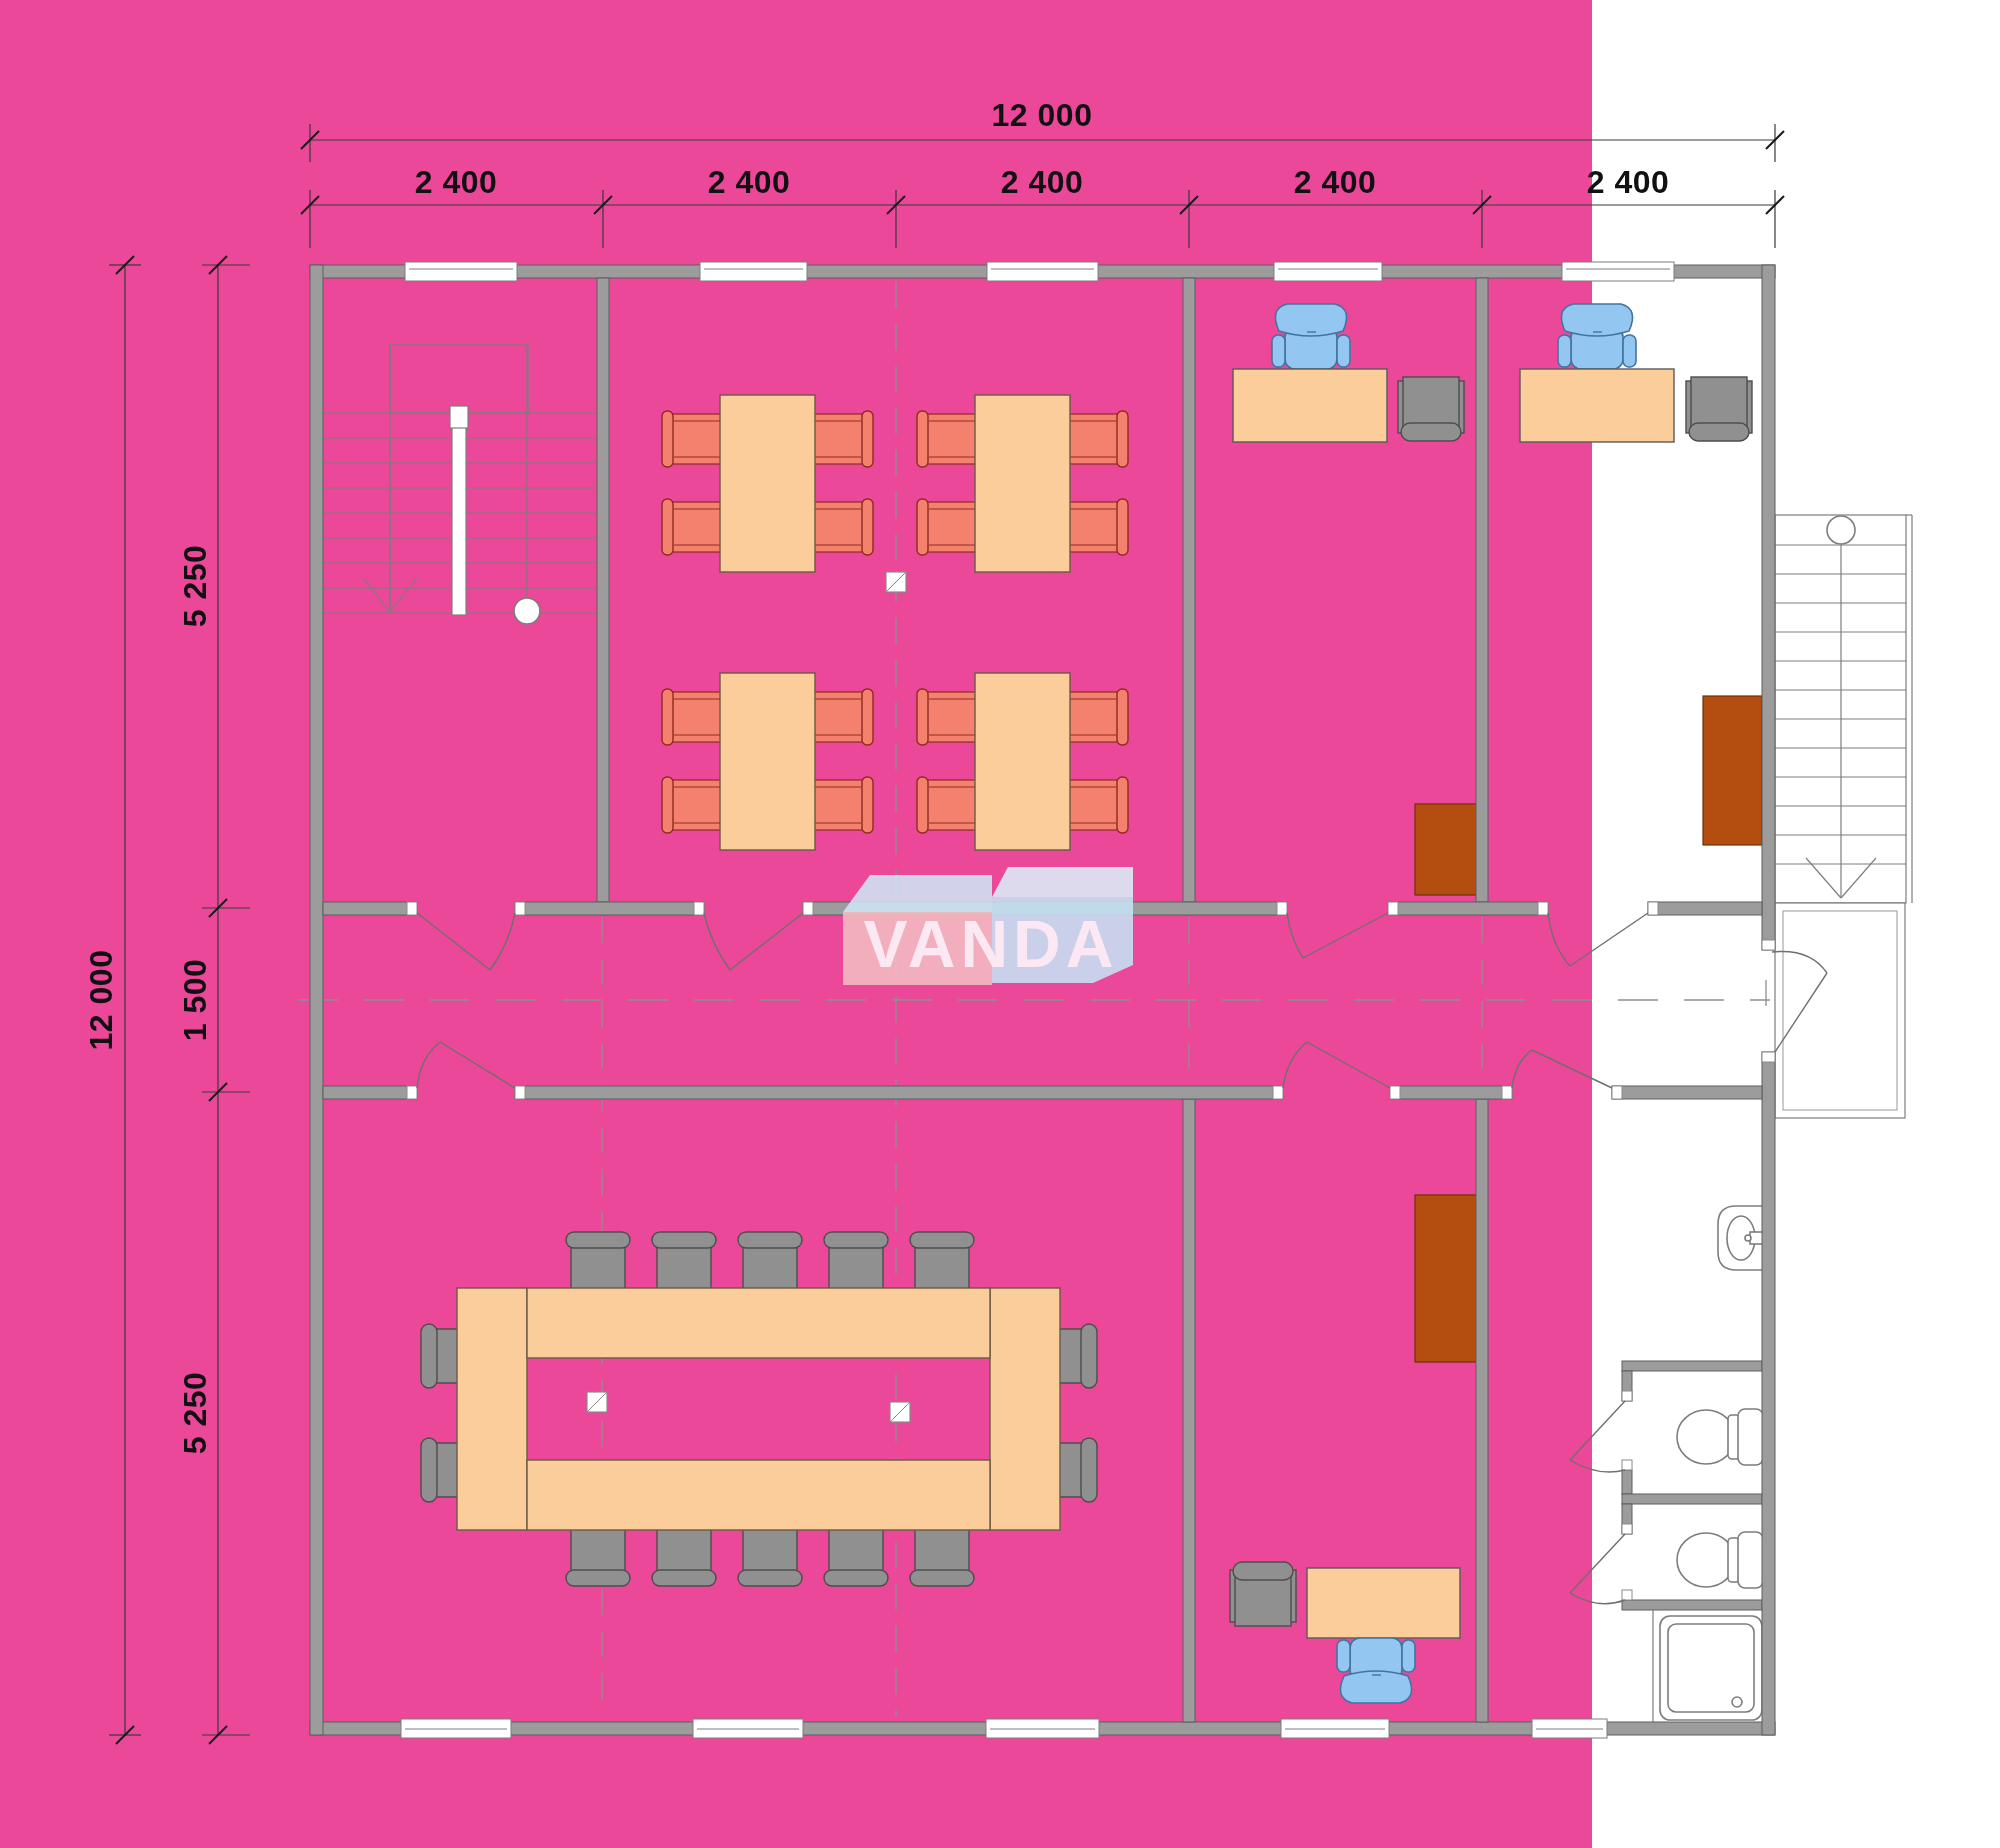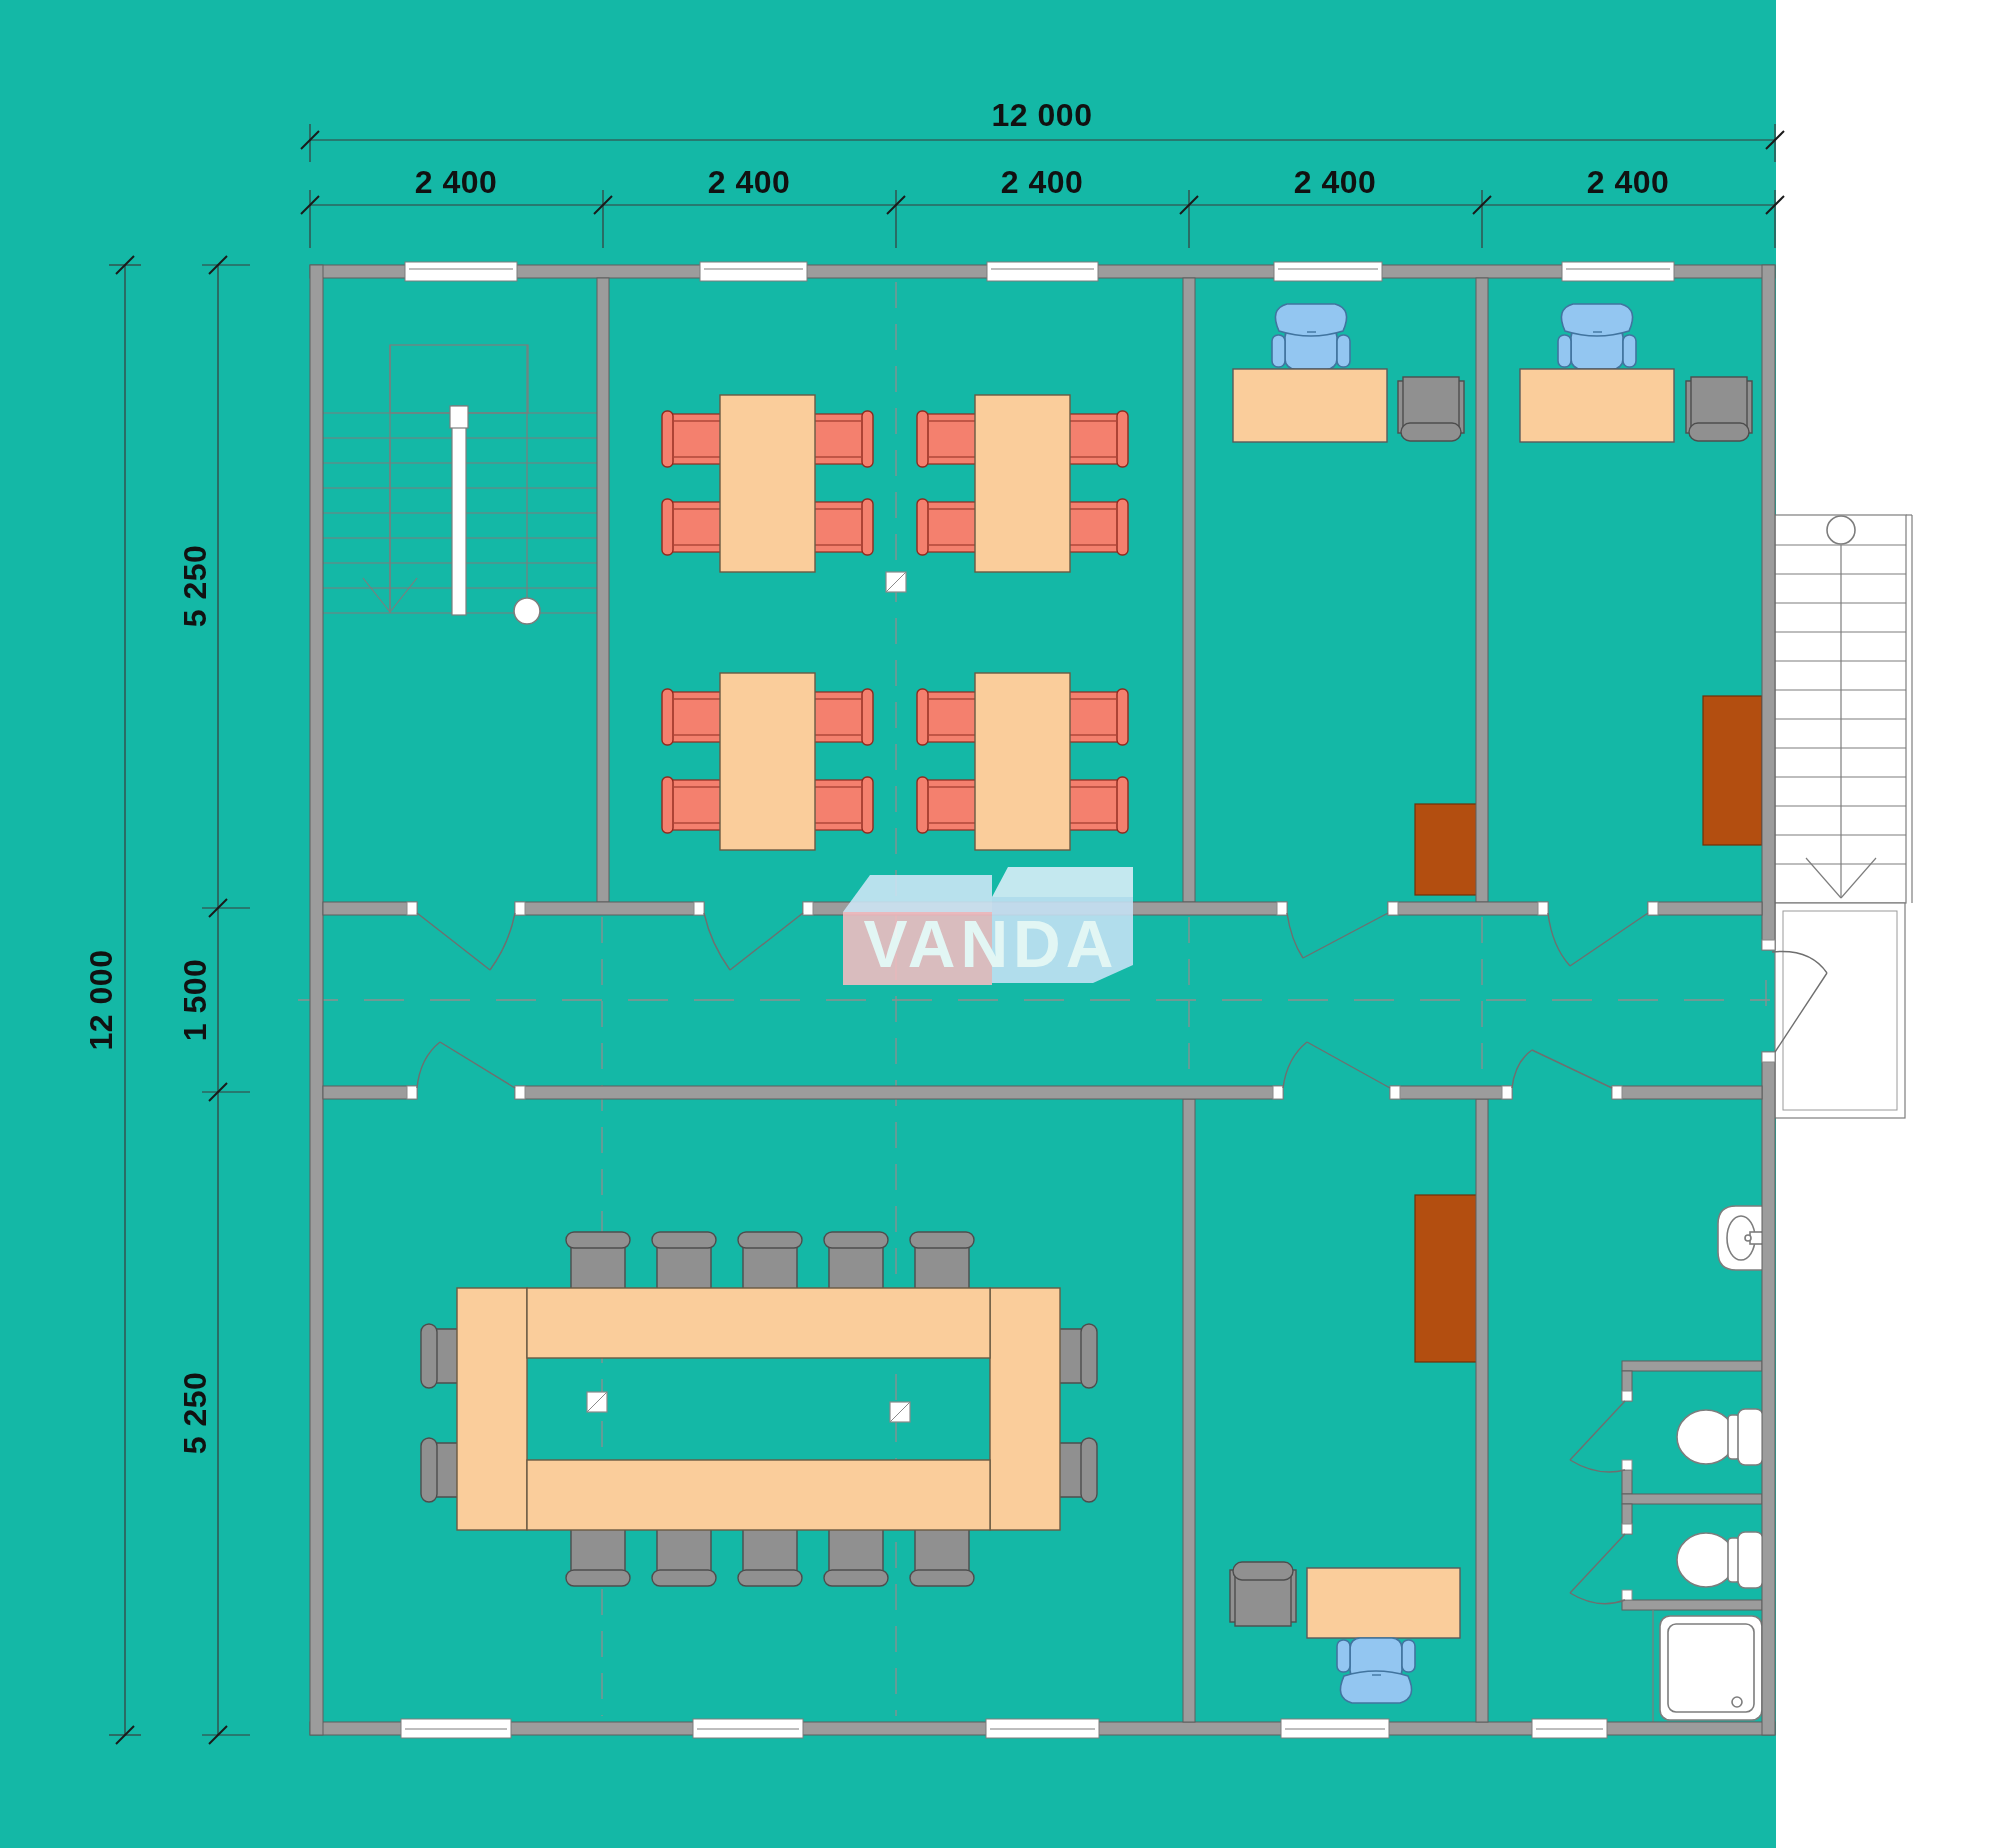--- a/index.html
+++ b/index.html
@@ -1,16 +1,16 @@
 <!DOCTYPE html>
 <html style="--wall: #9C9C9C; --wall_stroke: #5F5F5F; --table: #FACD9B; --red_chair: #F4806E; --red_chair_stroke: #8F2A1F; --blue_chair: #93C6F1; --blue_chair_stroke: #41749F; --gray_furniture: #909090; --gray_stroke: #4D4D4D; --cabinet: #B34E10; --cabinet_stroke: #703008; --line: #7D7D7D;"><head>
 <meta charset="utf-8">
 <style>
   html,body{margin:0;padding:0;background:#ffffff;}
-  #stage{width:1776px;height:1848px;position:relative;background:#14b8a6;}
+  #stage{width:1592px;height:1848px;position:relative;background:#ec4899;}
   svg{display:block;font-family:"Liberation Sans", sans-serif;}
   .wall{fill:var(--wall);stroke:var(--wall_stroke);stroke-width:1;}
   .jamb{fill:#ffffff;stroke:#8a8a8a;stroke-width:1;}
   .winbox{fill:#ffffff;stroke:#7d7d7d;stroke-width:1;}
   .thin{stroke:var(--line);stroke-width:1.2;fill:none;}
   .fixture{fill:#ffffff;stroke:var(--line);stroke-width:1.6;}
   .door{stroke:#6f6f6f;stroke-width:1.4;fill:none;}
   .dash{stroke:#8f8f8f;stroke-width:1.3;fill:none;stroke-dasharray:26 16;}
   .dashc{stroke:#8f8f8f;stroke-width:1.4;fill:none;stroke-dasharray:40 26;}
   .dim{stroke:#3a3a3a;stroke-width:1.2;fill:none;}

